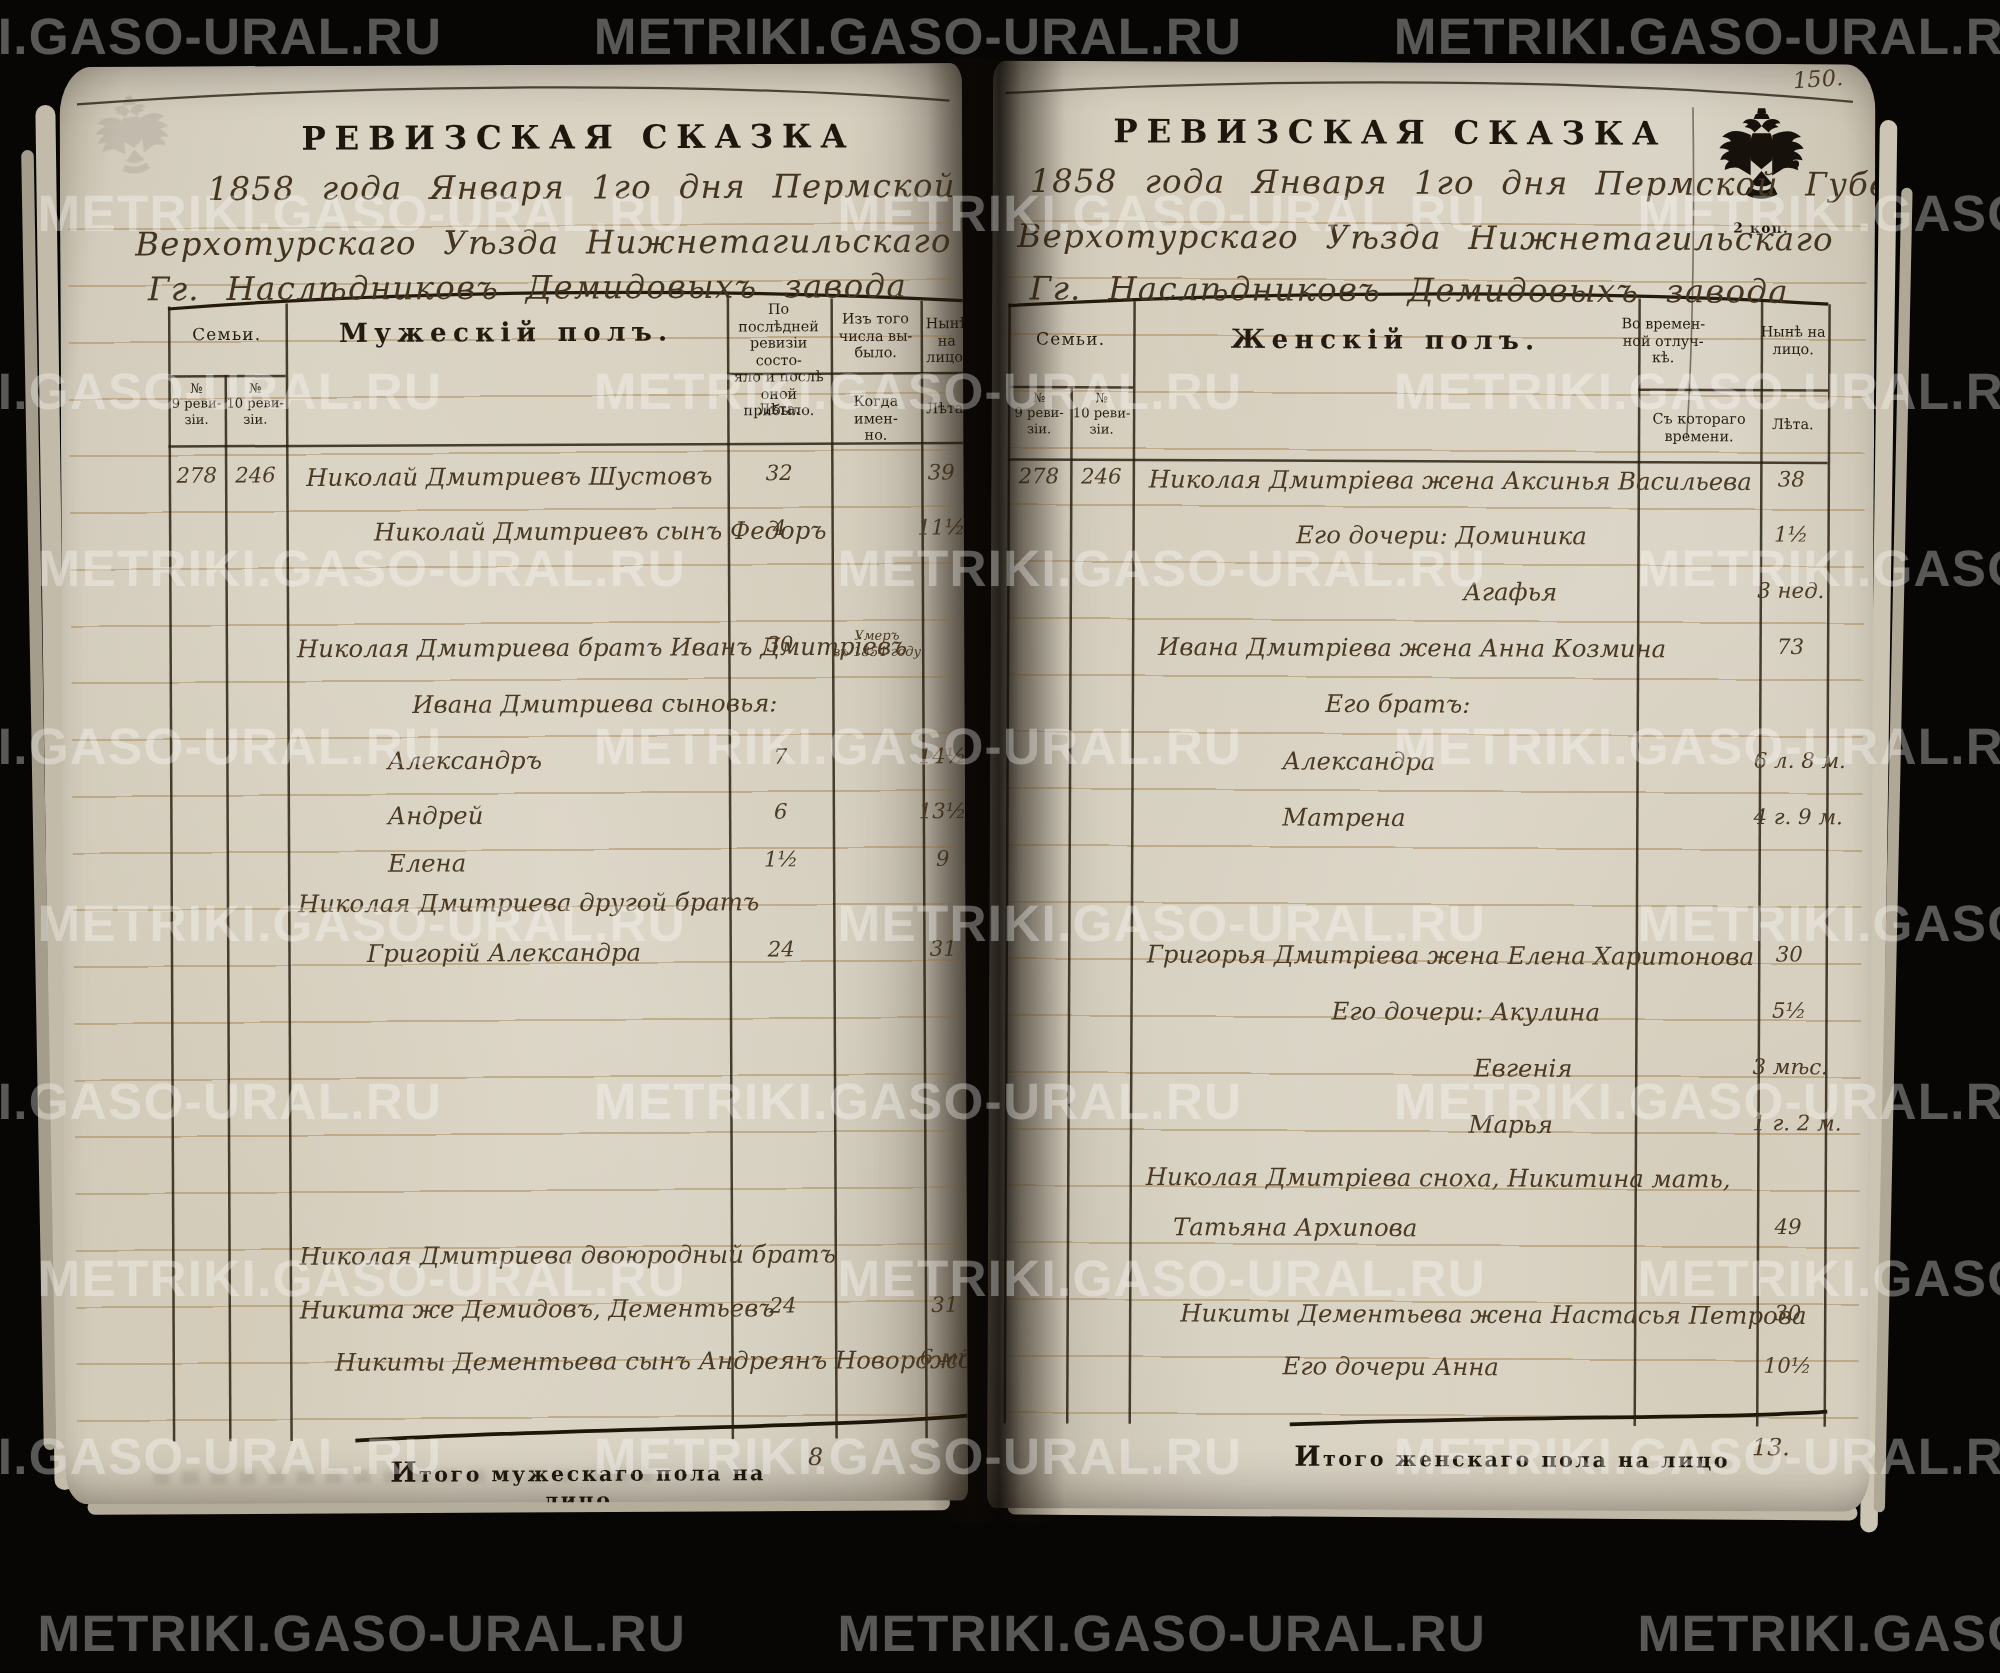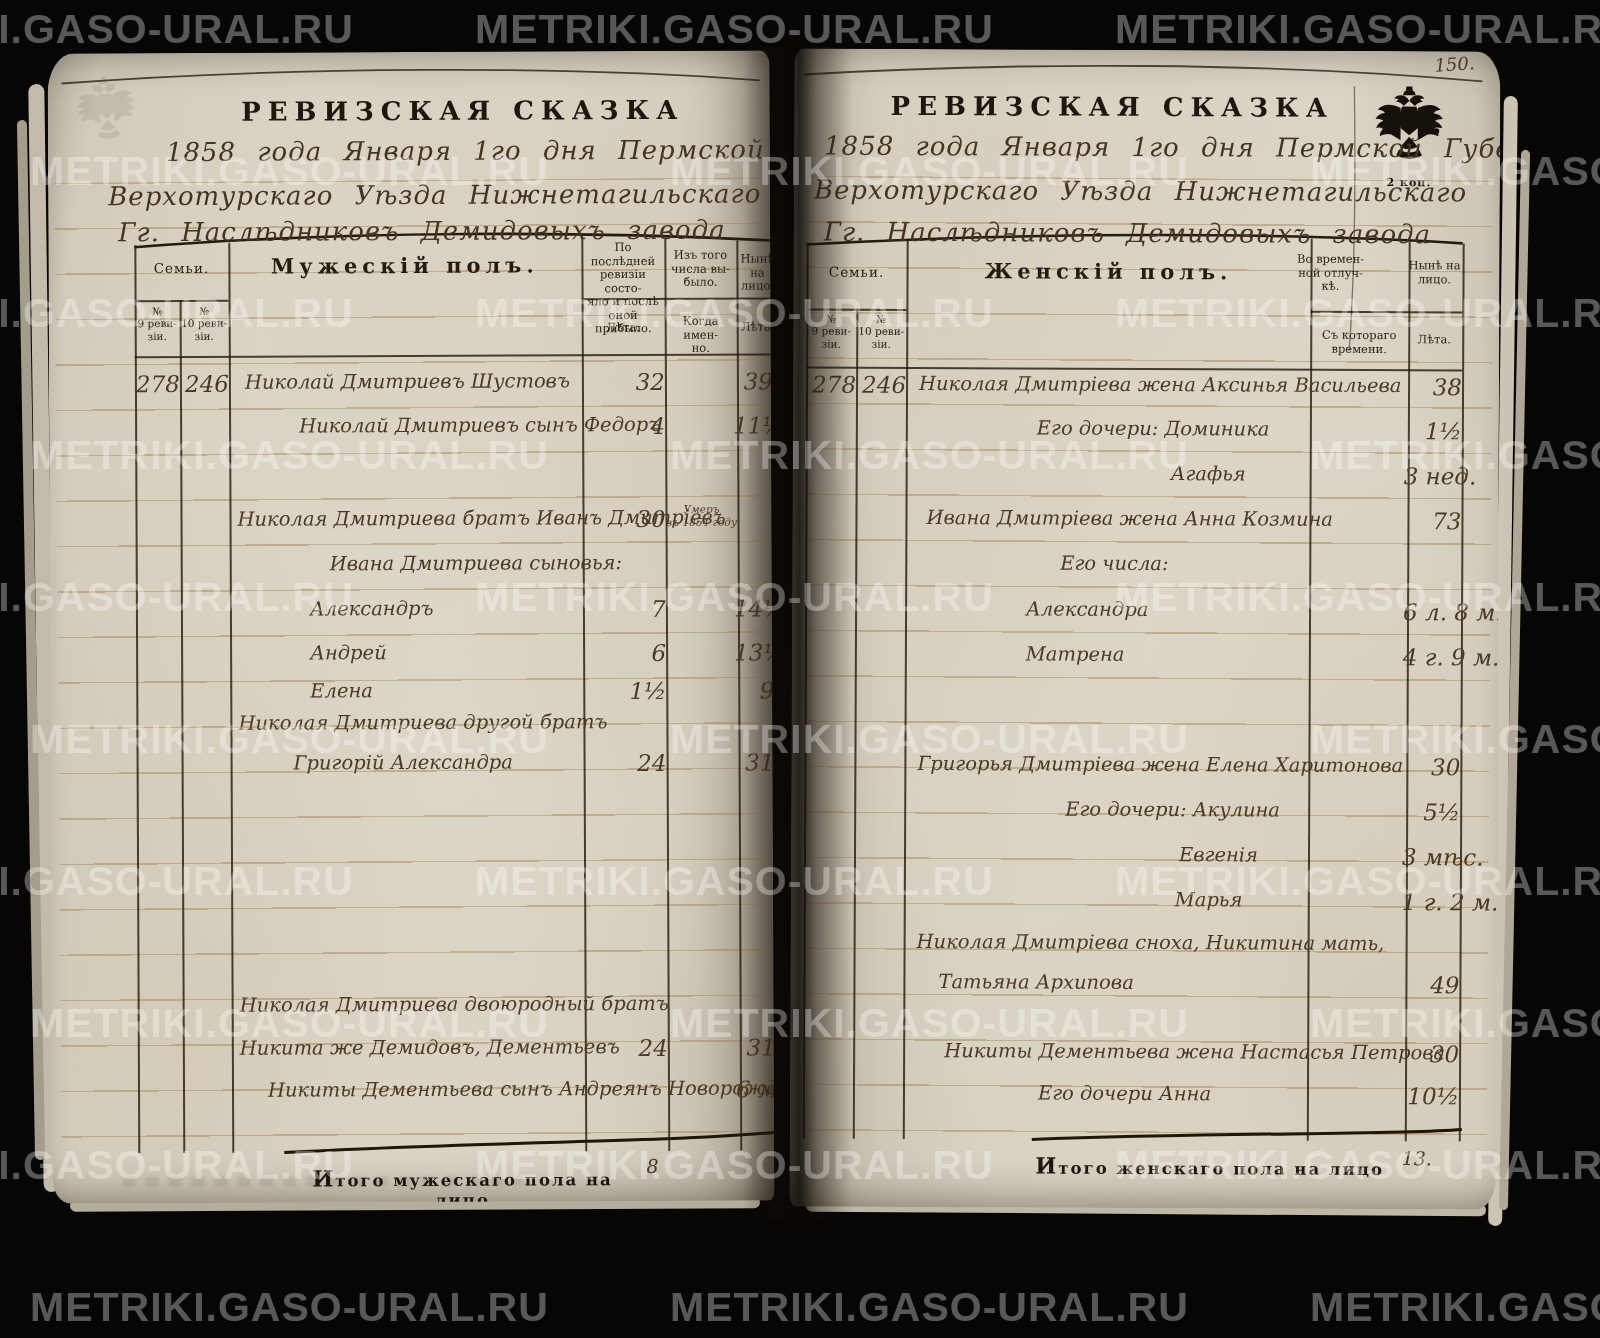--- a/index.html
+++ b/index.html
@@ -50,21 +50,21 @@
   .hdr.tiny{font-size:10.5px;}
   .footer-label{position:absolute;z-index:3;font-weight:bold;font-size:16.5px;letter-spacing:2px;
     color:#1e170d;text-align:center;}
   .footer-label::first-letter{font-size:1.35em;}
   
   .hw{font-style:italic;color:#4b3a23;font-family:"DejaVu Serif",serif;}
   .hw-line{position:absolute;z-index:3;font-style:italic;color:#443521;font-size:26px;
     letter-spacing:1px;word-spacing:12px;text-align:center;white-space:nowrap;}
   .t-row{position:absolute;left:0;right:0;height:30px;z-index:3;}
   .cell{position:absolute;top:0;}
-  .cell.num{text-align:right;font-size:23px;white-space:nowrap;}
+  .cell.num{text-align:center;font-size:17px;white-space:nowrap;}
   .cell.name{font-size:19.5px;white-space:nowrap;}
   .cell.note{font-size:10.5px;white-space:pre-line;text-align:center;line-height:1.25;top:-3px;}
   .hw-total{position:absolute;z-index:3;font-size:19px;}
   .page-num{position:absolute;z-index:3;font-size:18px;transform:rotate(-4deg);}
   
   .stamp{position:absolute;z-index:3;text-align:center;}
   .stamp-caption{font-weight:bold;font-size:11px;letter-spacing:1px;color:#1c150c;margin-top:1px;}
   .ghost-stamp{position:absolute;z-index:2;opacity:.09;filter:blur(.6px);transform:rotate(-6deg);}
   .bleed{position:absolute;z-index:2;height:10px;opacity:.5;filter:blur(1.5px);
     background:repeating-linear-gradient(90deg, rgba(105,100,88,.35) 0 13px, transparent 13px 23px);}
@@ -283,21 +283,21 @@
         </div>
         <div class="t-row" style="top: 412px;">
           <span class="cell hw name" style="left: 378px;">Агафья</span>
           <span class="cell hw num" style="left: 611px; width: 58px;">3 нед.</span>
         </div>
         <div class="t-row" style="top: 457px;">
           <span class="cell hw name" style="left: 134px;">Ивана Дмитріева жена Анна Козмина</span>
           <span class="cell hw num" style="left: 611px; width: 58px;">73</span>
         </div>
         <div class="t-row" style="top: 502px;">
-          <span class="cell hw name" style="left: 268px;">Его числа:</span>
+          <span class="cell hw name" style="left: 268px;">Его братъ:</span>
         </div>
         <div class="t-row" style="top: 548px;">
           <span class="cell hw name" style="left: 234px;">Александра</span>
           <span class="cell hw num" style="left: 611px; width: 58px;">6 л. 8 м.</span>
         </div>
         <div class="t-row" style="top: 593px;">
           <span class="cell hw name" style="left: 234px;">Матрена</span>
           <span class="cell hw num" style="left: 611px; width: 58px;">4 г. 9 м.</span>
         </div>
         <div class="t-row" style="top: 703px;">
@@ -321,21 +321,21 @@
         </div>
         <div class="t-row" style="top: 921px;">
           <span class="cell hw name" style="left: 148px;">Татьяна Архипова</span>
           <span class="cell hw num" style="left: 611px; width: 58px;">49</span>
         </div>
         <div class="t-row" style="top: 990px;">
           <span class="cell hw name" style="left: 154px;">Никиты Дементьева жена Настасья Петрова</span>
           <span class="cell hw num" style="left: 611px; width: 58px;">30</span>
         </div>
         <div class="t-row" style="top: 1032px;">
-          <span class="cell hw name" style="left: 248px;">Его дочери Анна</span>
+          <span class="cell hw name" style="left: 236px;">Его дочери Анна</span>
           <span class="cell hw num" style="left: 611px; width: 58px;">10½</span>
         </div>
       </div>
 
     <div class="footer-label" style="left:240px;top:1103px;width:360px;">Итого женскаго пола на лицо</div>
     <div class="hw hw-total" style="left:612px;top:1096px;">13.</div>
   </div>
 
   <div class="gutter"></div>
   <div class="wm-layer" id="watermarks">

